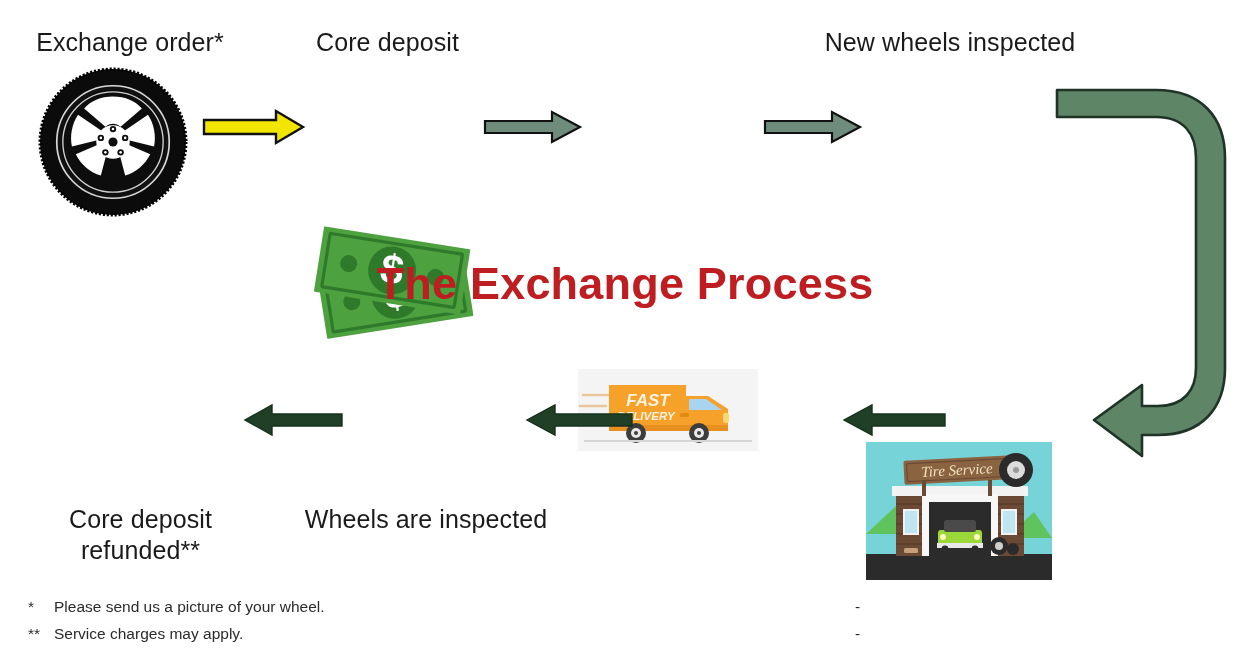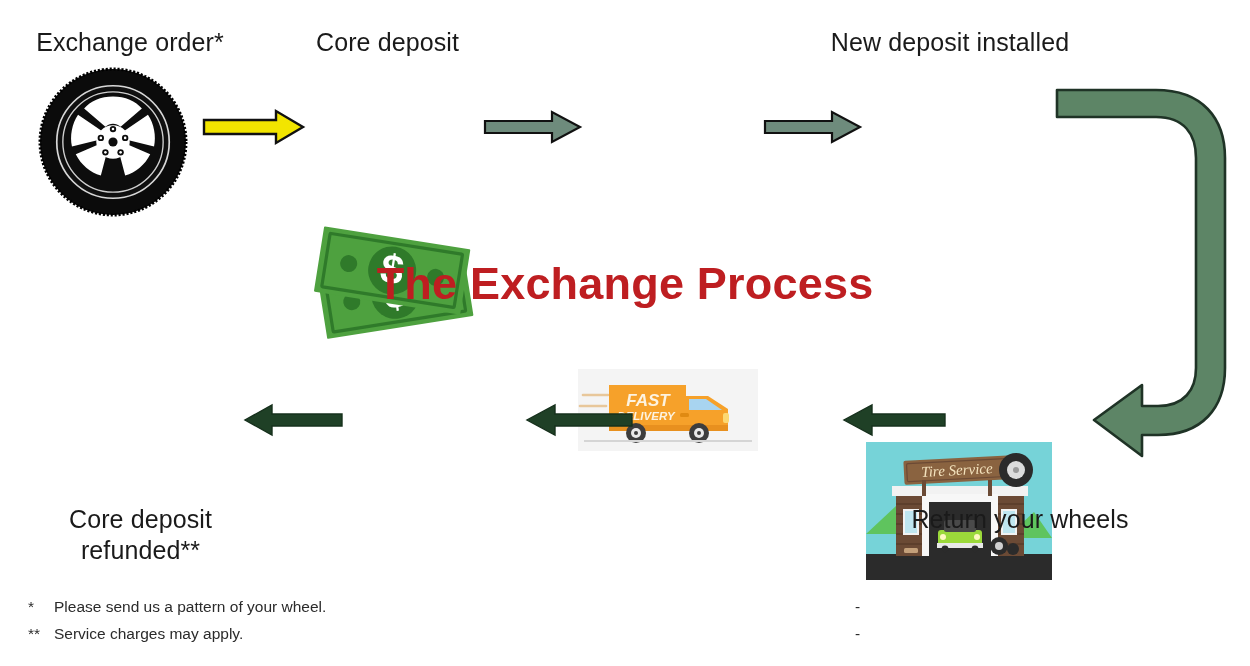--- a/index.html
+++ b/index.html
@@ -149,21 +149,21 @@
       <text x="68" y="51" font-family="'Liberation Sans',sans-serif" font-size="11.5" font-style="italic" font-weight="bold" fill="#fdf3e0" text-anchor="middle">DELIVERY</text>
     </svg>
   </div>
 
   <div class="abs arrow" style="left:764px;top:108px;width:98px;height:38px;">
     <svg viewBox="0 0 98 38" xmlns="http://www.w3.org/2000/svg">
       <path d="M1 13 L68 13 L68 4 L96 19 L68 34 L68 25 L1 25 Z" fill="#6e8b7c" stroke="#111111" stroke-width="2.2" stroke-linejoin="miter"></path>
     </svg>
   </div>
 
-  <div class="abs step-label" style="left:790px;top:27px;width:320px;">New deposit installed</div>
+  <div class="abs step-label" style="left:790px;top:27px;width:320px;">New wheels inspected</div>
 
   <div class="abs shop" style="left:866px;top:76px;width:186px;height:138px;">
     <svg viewBox="0 0 186 138" xmlns="http://www.w3.org/2000/svg">
       <rect x="0" y="0" width="186" height="138" fill="#76d3d8"></rect>
       <path d="M0 92 L30 64 L58 92 Z" fill="#5fc45e"></path>
       <path d="M140 96 L168 70 L186 96 Z" fill="#5fc45e"></path>
       <rect x="0" y="112" width="186" height="26" fill="#2b2b2b"></rect>
       <rect x="30" y="52" width="128" height="62" fill="#6b4a35"></rect>
       <g stroke="#583c2a" stroke-width="1.4">
         <line x1="30" y1="62" x2="158" y2="62"></line>
@@ -220,48 +220,48 @@
                L120 345
                C164 345 187 318 187 278
                L187 68
                C187 28 164 0 118 0
                L19 0 Z" transform="translate(0,0)" fill="#5d8566" stroke="#1f3326" stroke-width="2.6" stroke-linejoin="round"></path>
     </svg>
   </div>
 
   <div class="abs title" style="left:0px;top:258px;">The Exchange Process</div>
 
-  <div class="abs step-label" style="left:860px;top:504px;width:320px;">Return your wheels</div>
 
   <div class="abs arrow" style="left:841px;top:403px;width:106px;height:34px;">
     <svg viewBox="0 0 106 34" xmlns="http://www.w3.org/2000/svg">
       <path d="M104 11 L31 11 L31 2 L3 17 L31 32 L31 23 L104 23 Z" fill="#1f4026" stroke="#16301c" stroke-width="1.4" stroke-linejoin="miter"></path>
     </svg>
   </div>
 
   <div class="abs arrow" style="left:524px;top:403px;width:110px;height:34px;">
     <svg viewBox="0 0 110 34" xmlns="http://www.w3.org/2000/svg">
       <path d="M108 11 L31 11 L31 2 L3 17 L31 32 L31 23 L108 23 Z" fill="#1f4026" stroke="#16301c" stroke-width="1.4" stroke-linejoin="miter"></path>
     </svg>
   </div>
 
+  <div class="abs step-label" style="left:276px;top:504px;width:300px;">Wheels are inspected</div>
 
   <div class="abs arrow" style="left:242px;top:403px;width:102px;height:34px;">
     <svg viewBox="0 0 102 34" xmlns="http://www.w3.org/2000/svg">
       <path d="M100 11 L30 11 L30 2 L3 17 L30 32 L30 23 L100 23 Z" fill="#1f4026" stroke="#16301c" stroke-width="1.4" stroke-linejoin="miter"></path>
     </svg>
   </div>
 
   <div class="abs step-label" style="left:18px;top:504px;width:245px;">Core deposit
 refunded**</div>
 
   <div class="abs footnote" style="left:28px;top:594px;width:460px;">
     <div class="fn-row">
       <span class="fn-mark">*</span>
-      <span>Please send us a pattern of your wheel.</span>
+      <span>Please send us a picture of your wheel.</span>
     </div>
     <div class="fn-row">
       <span class="fn-mark">**</span>
       <span>Service charges may apply.</span>
     </div>
   </div>
 
   <div class="abs footnote" style="left:855px;top:594px;width:400px;">
     <div class="fn-row">
       <span class="fn-mark">-</span>

